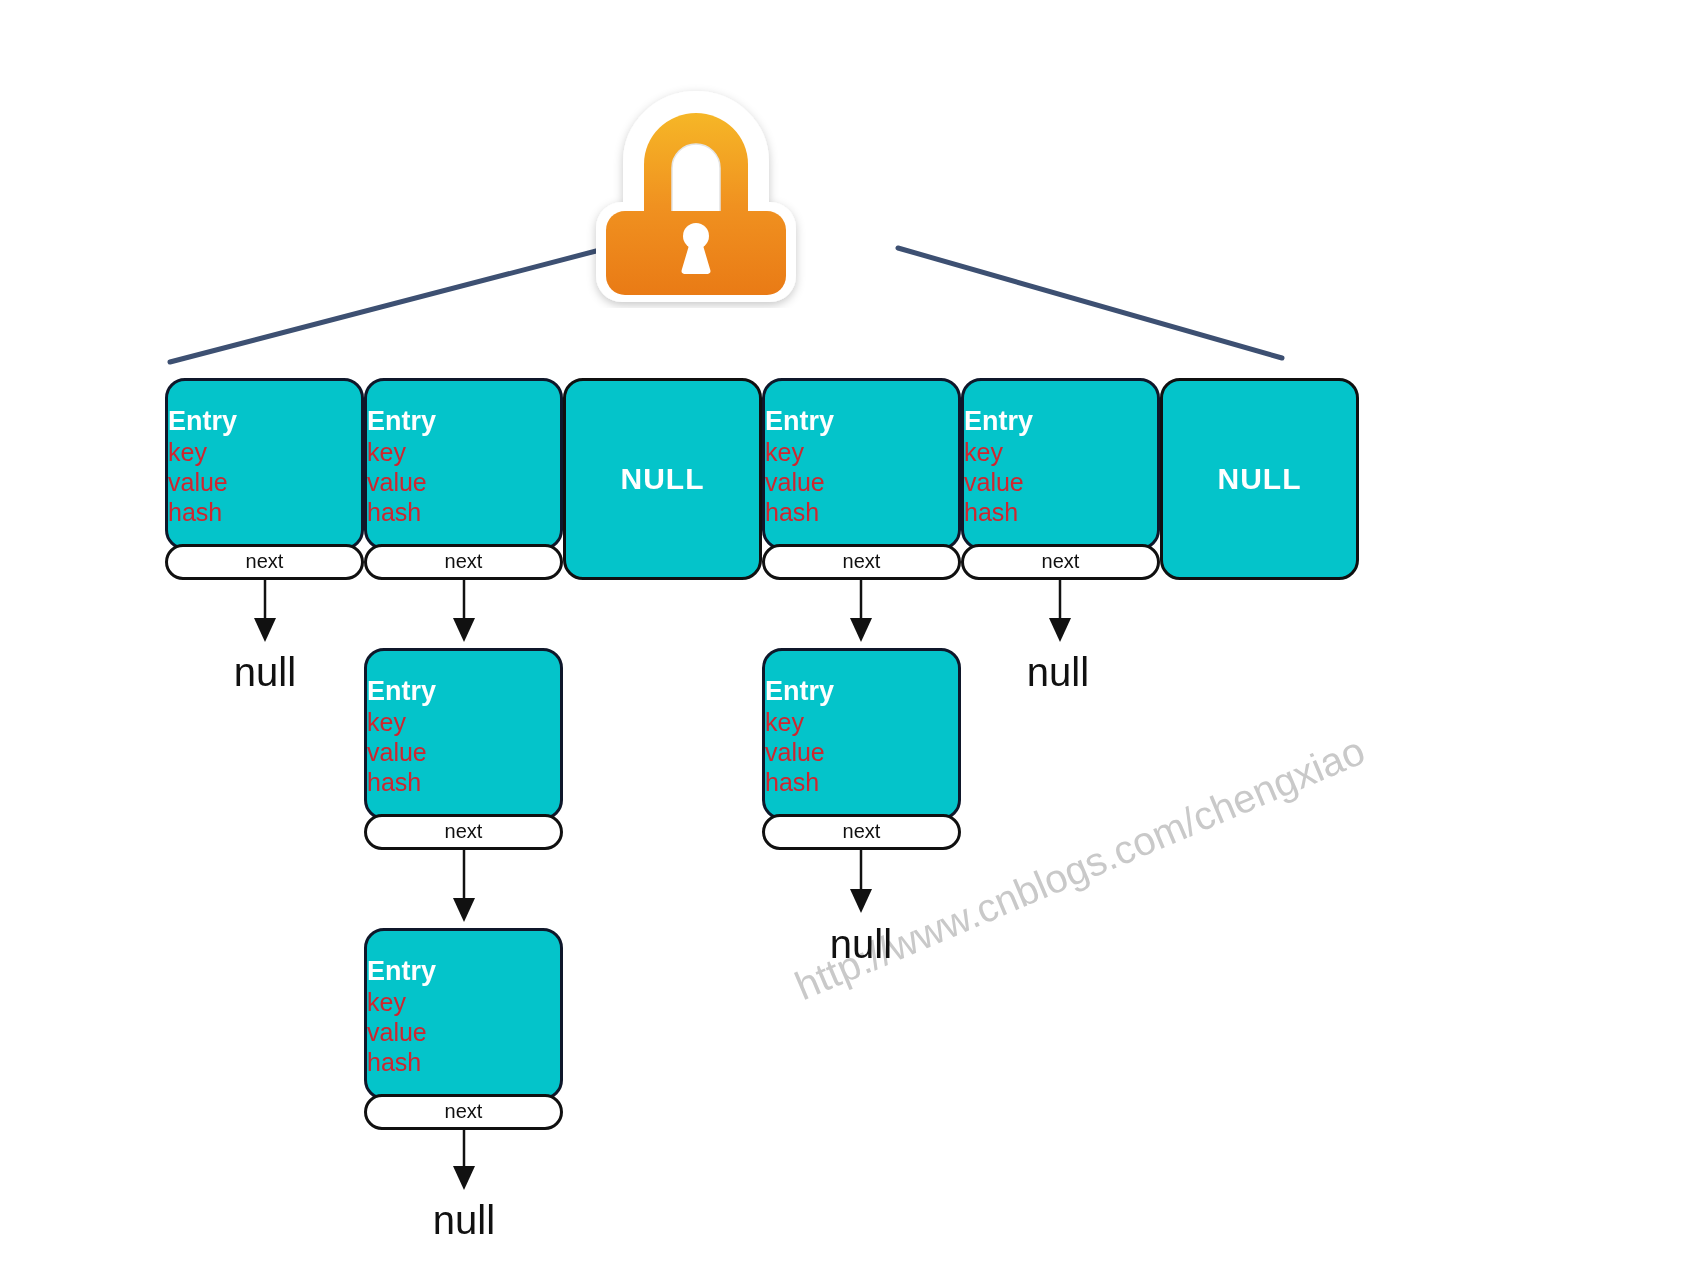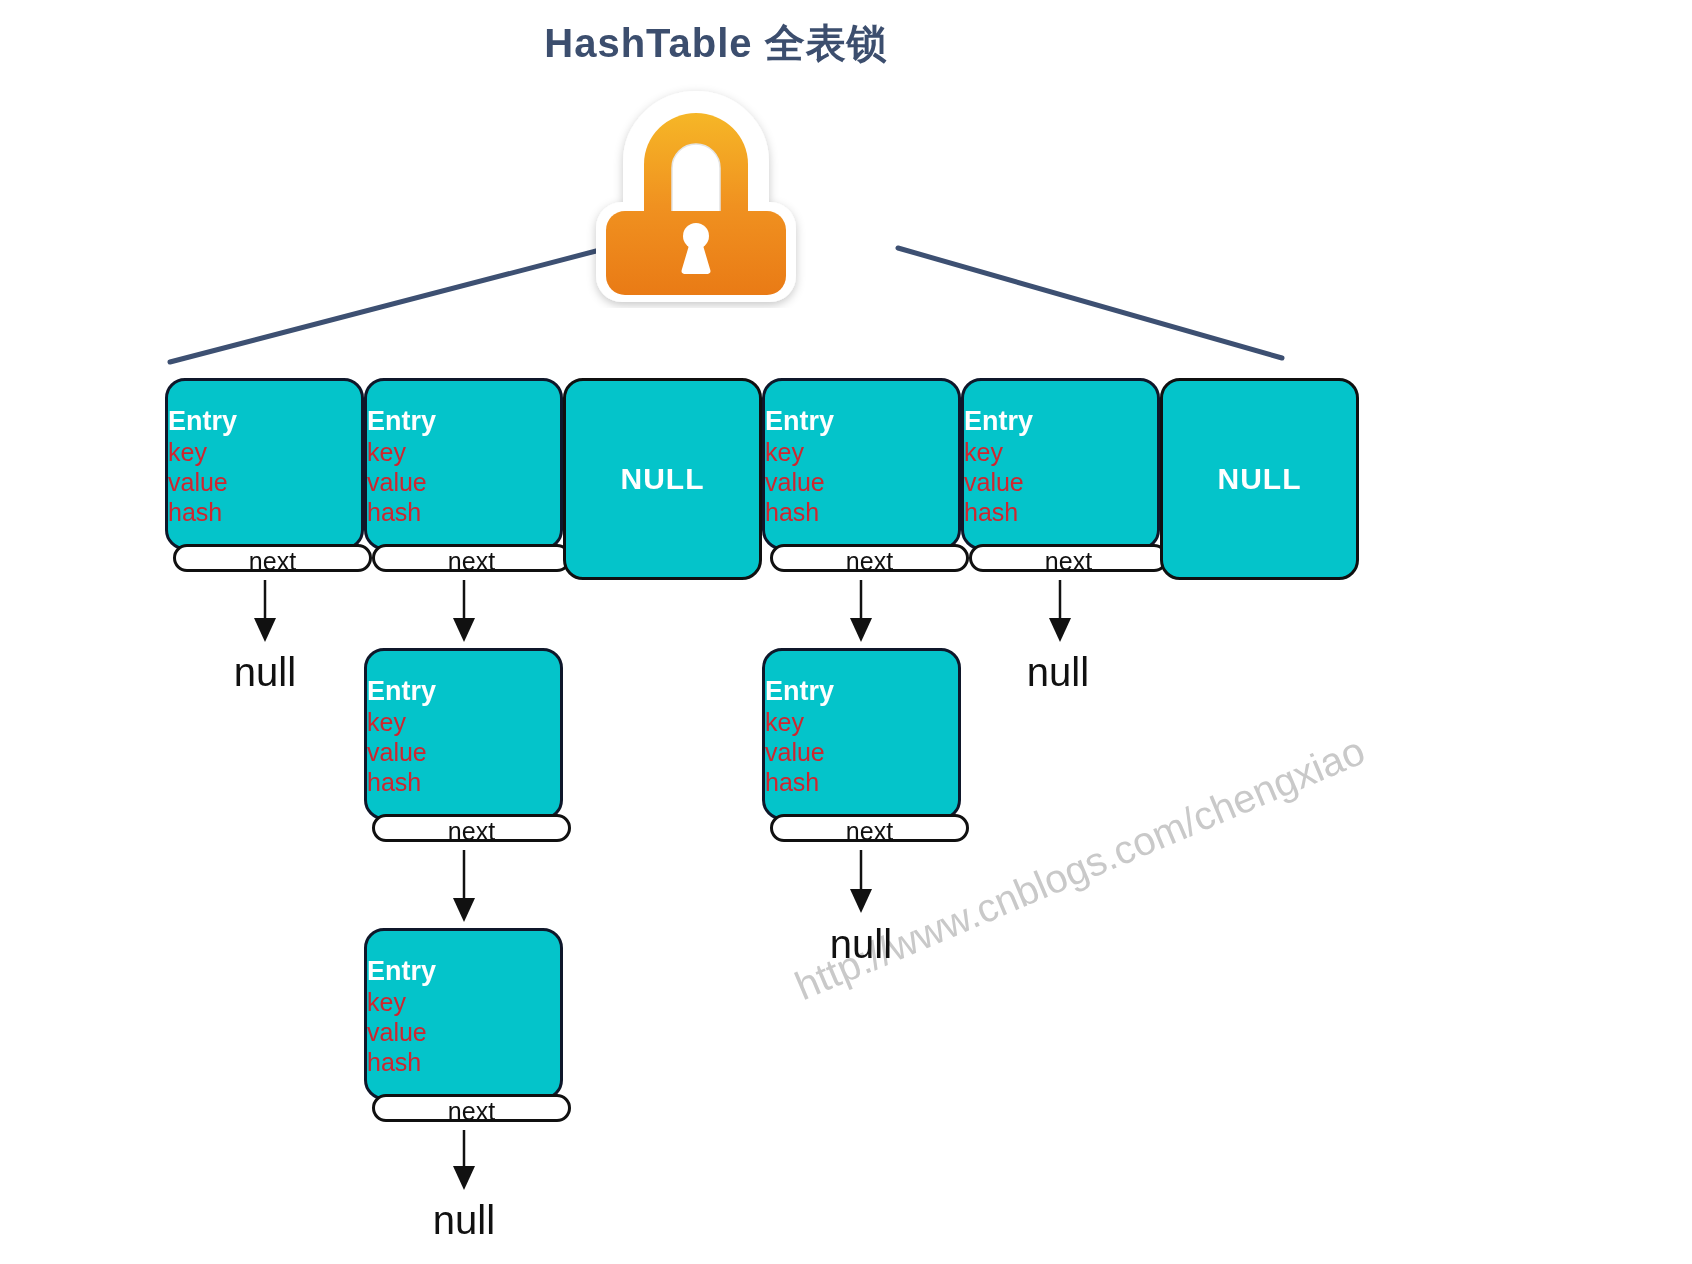--- a/index.html
+++ b/index.html
@@ -19,41 +19,40 @@
   .connectors { position:absolute; left:0; top:0; width:1692px; height:1264px; pointer-events:none; }
   .lock { position:absolute; left:586px; top:84px; width:220px; height:224px; }
 
   .box { position:absolute; width:199px; height:202px; }
   .teal-body {
     position:absolute; left:0; top:0; width:199px; height:172px;
     background:var(--teal,#04C4CA); border:3px solid #0f172a; border-radius:20px;
     text-align:left;
   }
   .next-pill {
-    position:absolute; left:8px; top:166px; width:199px; height:28px;
+    position:absolute; left:0; top:166px; width:199px; height:36px;
     background:#ffffff; border:3px solid #101010; border-radius:18px;
-    text-align:center; font-size:25px; line-height:29px; color:#101010;
+    text-align:center; font-size:20px; line-height:29px; color:#101010;
   }
   .null-bucket {
     background:var(--teal,#04C4CA); border:3px solid #101010; border-radius:20px;
     display:flex; align-items:center; justify-content:center;
     color:#ffffff; font-weight:bold; font-size:30px; letter-spacing:1px;
   }
   .entry-title { margin-top:24px; font-weight:bold; font-size:27px; color:#ffffff; line-height:32px; }
   .entry-field { font-size:25px; color:var(--red,#D0252F); line-height:30px; }
   .null-ref { position:absolute; width:120px; text-align:center; font-size:40px; color:#111111; }
 </style>
 </head>
 <body>
 
 <div class="canvas">
 
   <div class="watermark">http://www.cnblogs.com/chengxiao</div>
 
-  <div class="title">HashTable 全表锁</div>
 
   <svg class="connectors" viewBox="0 0 1692 1264">
     <line x1="600" y1="250" x2="170" y2="362" stroke="#3D5072" stroke-width="5" stroke-linecap="round"></line>
     <line x1="898" y1="248" x2="1282" y2="358" stroke="#3D5072" stroke-width="5" stroke-linecap="round"></line>
 
     <g>
       <line x1="265" y1="580" x2="265" y2="620" stroke="#111" stroke-width="2.5"></line>
       <polygon points="254,618 276,618 265,642" fill="#111"></polygon>
     </g>
 

